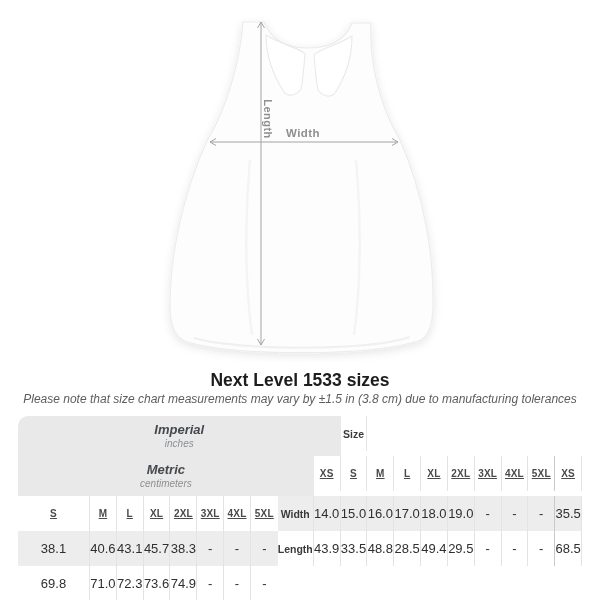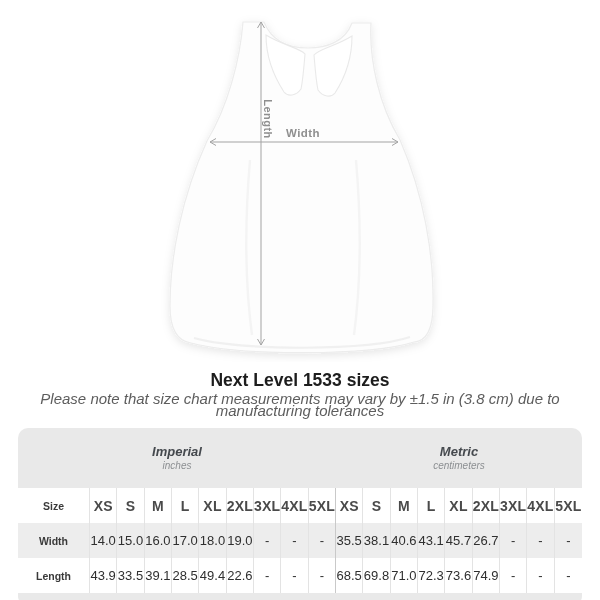--- a/index.html
+++ b/index.html
@@ -14,45 +14,45 @@
   .figure{width:600px;height:362px;position:relative;}
   .figure svg{display:block;}
 
   
   .title{
     margin:8px 0 0;text-align:center;
     font-size:17.5px;line-height:20px;font-weight:bold;color:#1d1d1d;
   }
   .note{
     margin:3px 8px 0;text-align:center;font-style:italic;
-    font-size:15px;line-height:12px;color:#5d5d5d;
+    font-size:12px;line-height:12px;color:#5d5d5d;
   }
 
   
   .tbl{
     width:564px;margin:11px auto 0;
     display:grid;
     grid-template-columns:72px repeat(18, 1fr);
     border-radius:10px;overflow:hidden;
     background:#ffffff;
   }
   .cell{display:flex;align-items:center;justify-content:center;box-sizing:border-box;}
   .hdr{
-    height:60px;background:var(--header-bg,#e9e9e9);
+    height:40px;background:var(--header-bg,#e9e9e9);
     display:flex;flex-direction:column;align-items:center;justify-content:center;
   }
   .hdr .g-label{font-size:13px;font-weight:bold;font-style:italic;color:#45494e;line-height:15px;}
   .hdr .g-unit{font-size:10px;font-style:italic;color:#8c8f92;line-height:12px;margin-top:1px;}
   .span10{grid-column:span 10;}
   .span9{grid-column:span 9;}
   .body{height:35px;border-right:1px solid var(--border,#e3e3e3);}
   .body.last{border-right:none;}
   .body.mid{border-right-color:#c9c9c9;}
   .label{font-weight:bold;font-size:10.5px;color:#3a3a3a;}
-  .size{font-weight:bold;font-size:14px;color:#4a4a4a;letter-spacing:.2px;}
+  .size{font-weight:bold;font-size:10px;color:#4a4a4a;letter-spacing:.2px;text-decoration:underline;}
   .val{font-size:13px;color:#2f2f2f;}
   .stripe{background:var(--stripe-bg,#ededed);}
   .tfoot{grid-column:1 / -1;height:13px;background:var(--header-bg,#eaeaea);}
 </style>
 </head>
 <body>
 
 <div class="page">
 
   <div class="figure">
@@ -108,26 +108,26 @@
   </div>
 
   <h1 class="title">Next Level 1533 sizes</h1>
   <p class="note">Please note that size chart measurements may vary by ±1.5 in (3.8 cm) due to manufacturing tolerances</p>
 
   <div class="tbl" id="tbl">
     <div class="cell hdr span10">
       <span class="g-label">Imperial</span>
       <span class="g-unit">inches</span>
     </div>
+    <div class="cell body label">Size</div>
+
     <div class="cell hdr span9">
       <span class="g-label">Metric</span>
       <span class="g-unit">centimeters</span>
     </div>
-
-    <div class="cell body label">Size</div>
       <div class="cell body size">XS</div>
       <div class="cell body size">S</div>
       <div class="cell body size">M</div>
       <div class="cell body size">L</div>
       <div class="cell body size">XL</div>
       <div class="cell body size">2XL</div>
       <div class="cell body size">3XL</div>
       <div class="cell body size">4XL</div>
       <div class="cell body size mid">5XL</div>
       <div class="cell body size">XS</div>
@@ -147,31 +147,31 @@
       <div class="cell body val stripe">18.0</div>
       <div class="cell body val stripe">19.0</div>
       <div class="cell body val stripe">-</div>
       <div class="cell body val stripe">-</div>
       <div class="cell body val stripe mid">-</div>
       <div class="cell body val stripe">35.5</div>
       <div class="cell body val stripe">38.1</div>
       <div class="cell body val stripe">40.6</div>
       <div class="cell body val stripe">43.1</div>
       <div class="cell body val stripe">45.7</div>
-      <div class="cell body val stripe">26.7</div>
+      <div class="cell body val stripe">38.3</div>
       <div class="cell body val stripe">-</div>
       <div class="cell body val stripe">-</div>
       <div class="cell body val stripe last">-</div>
       <div class="cell body label">Length</div>
       <div class="cell body val">43.9</div>
       <div class="cell body val">33.5</div>
-      <div class="cell body val">39.1</div>
+      <div class="cell body val">48.8</div>
       <div class="cell body val">28.5</div>
       <div class="cell body val">49.4</div>
-      <div class="cell body val">22.6</div>
+      <div class="cell body val">29.5</div>
       <div class="cell body val">-</div>
       <div class="cell body val">-</div>
       <div class="cell body val mid">-</div>
       <div class="cell body val">68.5</div>
       <div class="cell body val">69.8</div>
       <div class="cell body val">71.0</div>
       <div class="cell body val">72.3</div>
       <div class="cell body val">73.6</div>
       <div class="cell body val">74.9</div>
       <div class="cell body val">-</div>

